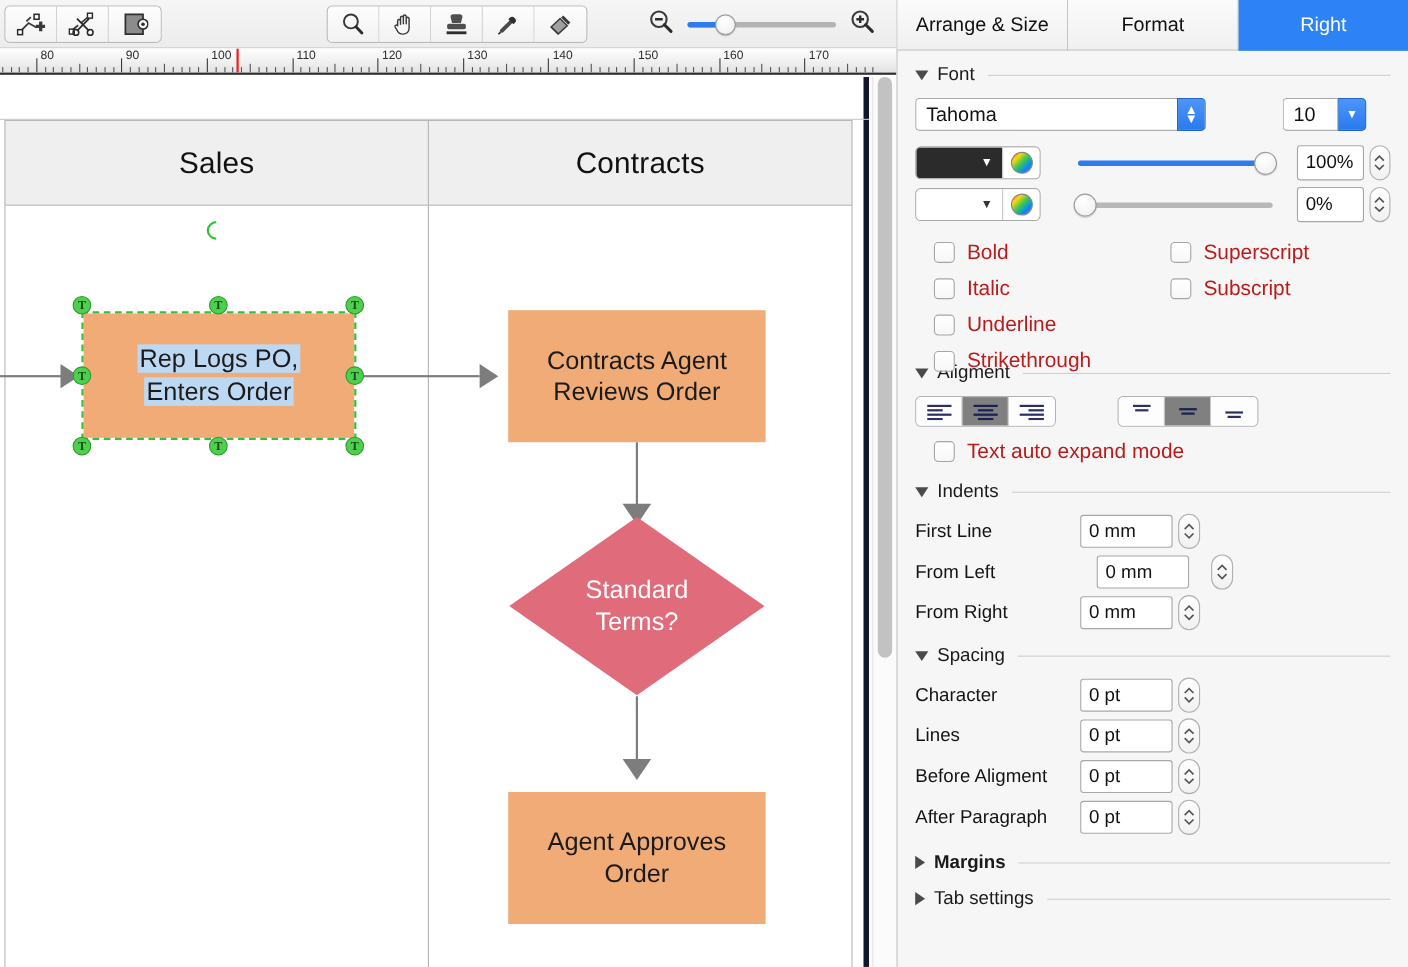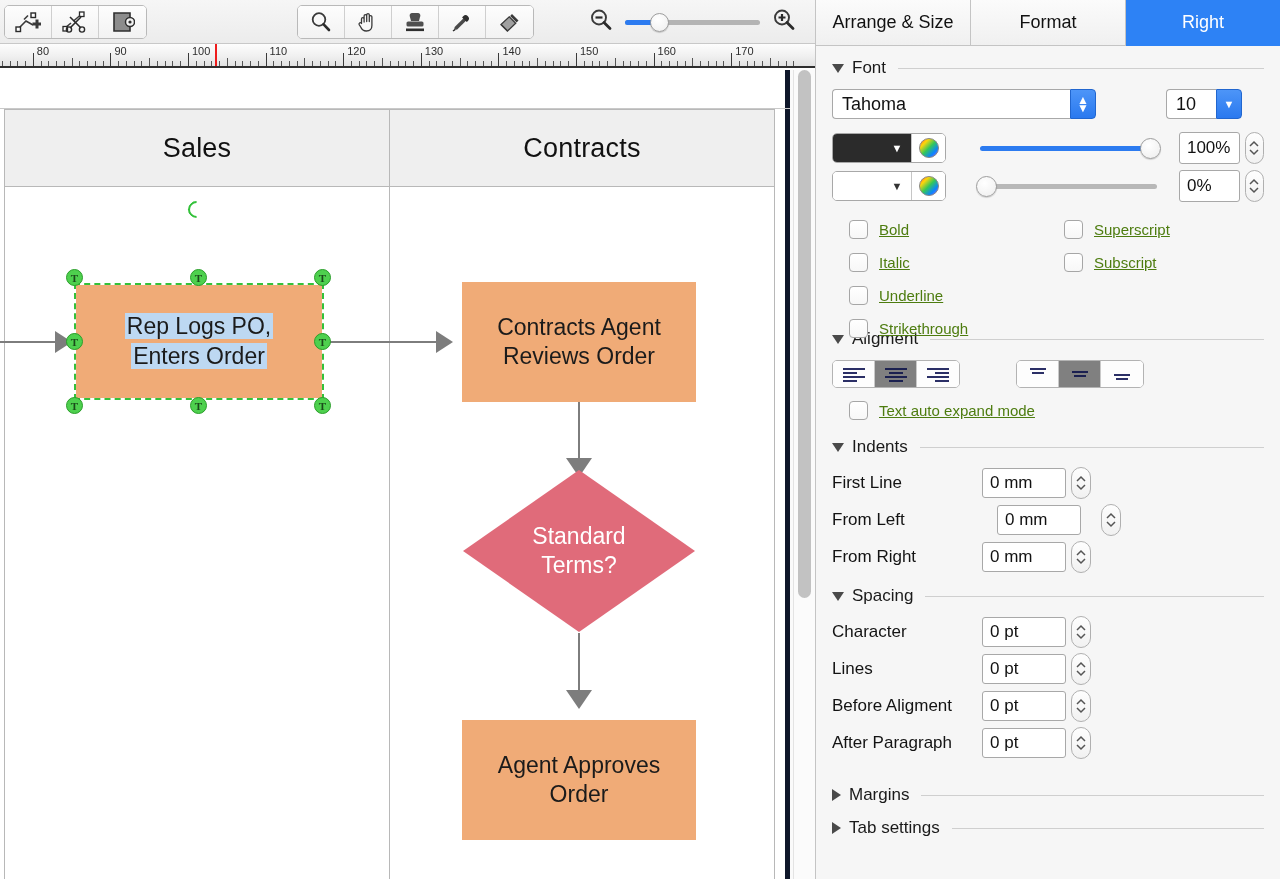--- a/index.html
+++ b/index.html
@@ -174,21 +174,21 @@
 
   .slider-track { position: relative; height: 5px; border-radius: 3px; background: #b8b8b8; }
   .slider-knob { position: absolute; top: -8px; width: 21px; height: 21px; border-radius: 50%; background: radial-gradient(circle at 40% 32%, #ffffff,#ededed); border: 1px solid #9d9d9d; box-shadow: 0 1px 1px rgba(0,0,0,.16); }
 
   .num-field { width: 62px; height: 32px; justify-content: flex-start; }
   .spin { width: 20px; height: 32px; margin-left: 5px; border: 1px solid #b0b0b0; border-radius: 11px; background: linear-gradient(#fefefe,#f1f1f1); display: flex; flex-direction: column; align-items: center; justify-content: center; }
   .spin svg { display: block; }
 
   .cb-row { display: flex; align-items: center; height: 27px; }
   .cb { width: 19px; height: 19px; border: 1px solid #a6a6a6; border-radius: 4px; background: linear-gradient(#ffffff,#f7f7f7); margin-right: 11px; }
-  .cb-label { font-size: 15px; color: #4d7c0f; text-decoration: underline; }
+  .cb-label { font-size: 19px; color: #b91c1c; }
 
   .align-group { display: flex; border: 1px solid #b3b3b3; border-radius: 5px; overflow: hidden; background: #fdfdfd; }
   .align-btn { width: 42px; height: 26px; display: flex; align-items: center; justify-content: center; border-right: 1px solid #c9c9c9; background: #fdfdfd; }
   .align-btn:last-child { border-right: none; }
   .align-btn.active { background: #808080; }
 
   .field-label { font-size: 17px; color: #131313; width: 150px; }
 </style>
 </head>
 <body>
@@ -753,21 +753,21 @@
       <span class="field-label">After Paragraph</span>
       <div class="tf" style="width:84px;">0 pt</div>
       <div class="spin">
         <svg width="12" height="18" viewBox="0 0 12 18">
             <path d="M2 7 L6 3 L10 7" fill="none" stroke="#555" stroke-width="1.5"></path>
             <path d="M2 11 L6 15 L10 11" fill="none" stroke="#555" stroke-width="1.5"></path>
           </svg>
       </div>
     </div>
 
-    <div class="section-head" style="margin-top:23px;">
+    <div class="section-head" style="margin-top:12px;font-weight:bold;">
       <div class="tri right"></div>
       <div class="section-title">Margins</div>
       <div class="section-rule"></div>
     </div>
 
     <div class="section-head" style="margin-top:7px;">
       <div class="tri right"></div>
       <div class="section-title">Tab settings</div>
       <div class="section-rule"></div>
     </div>

